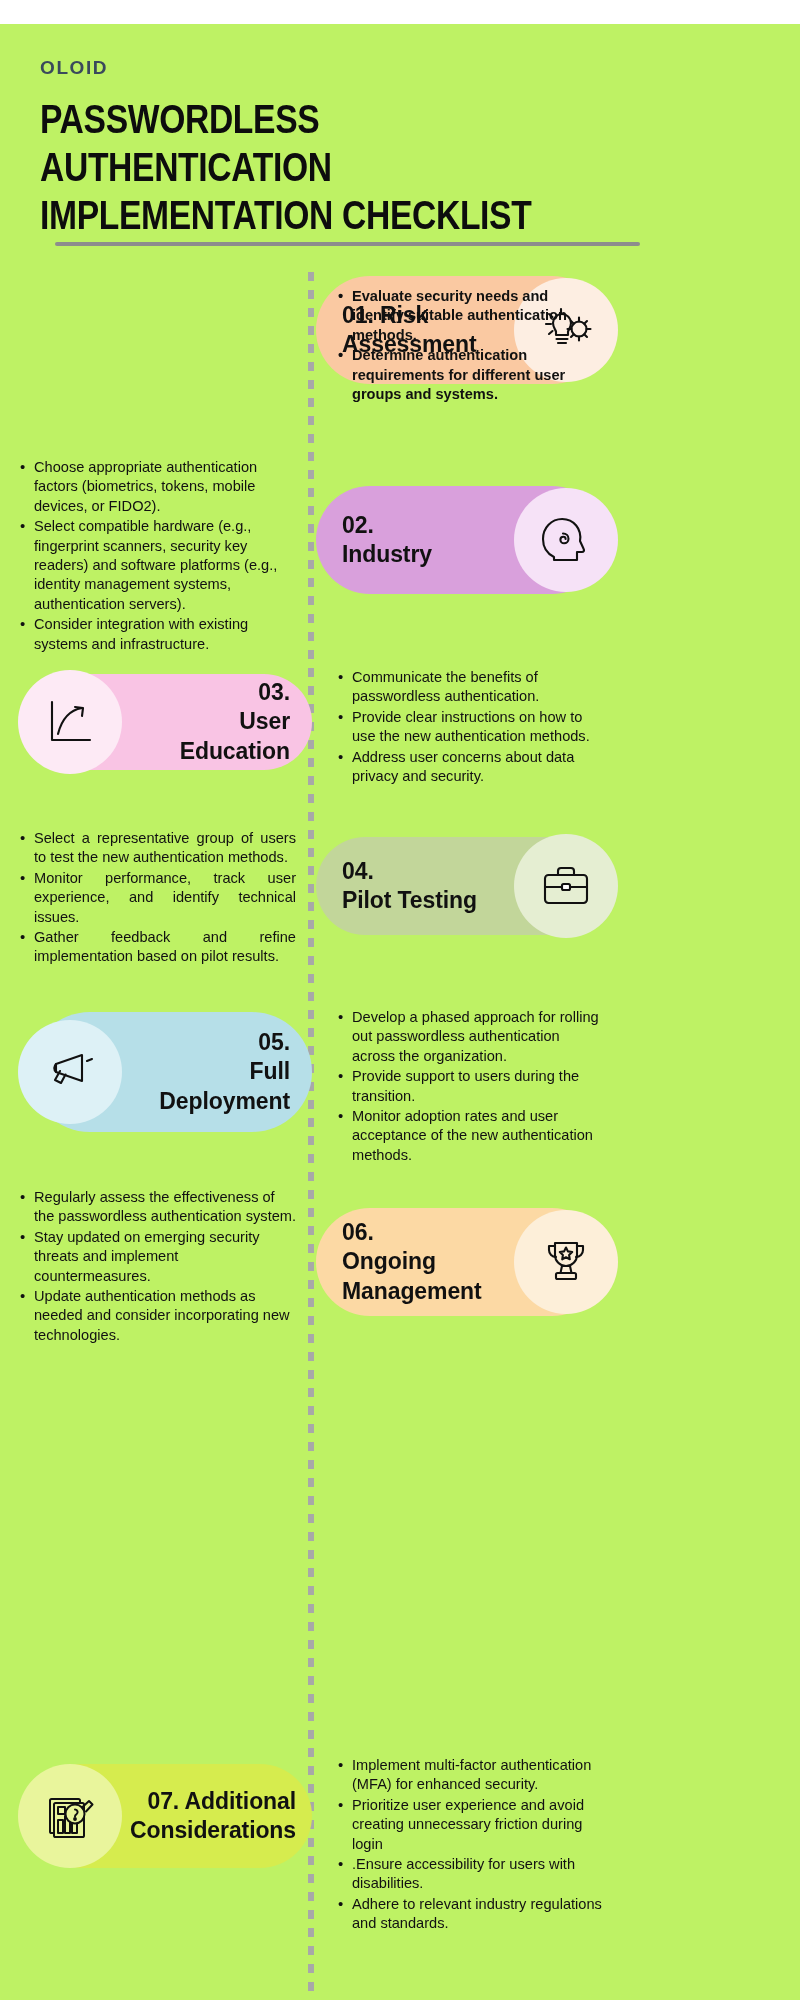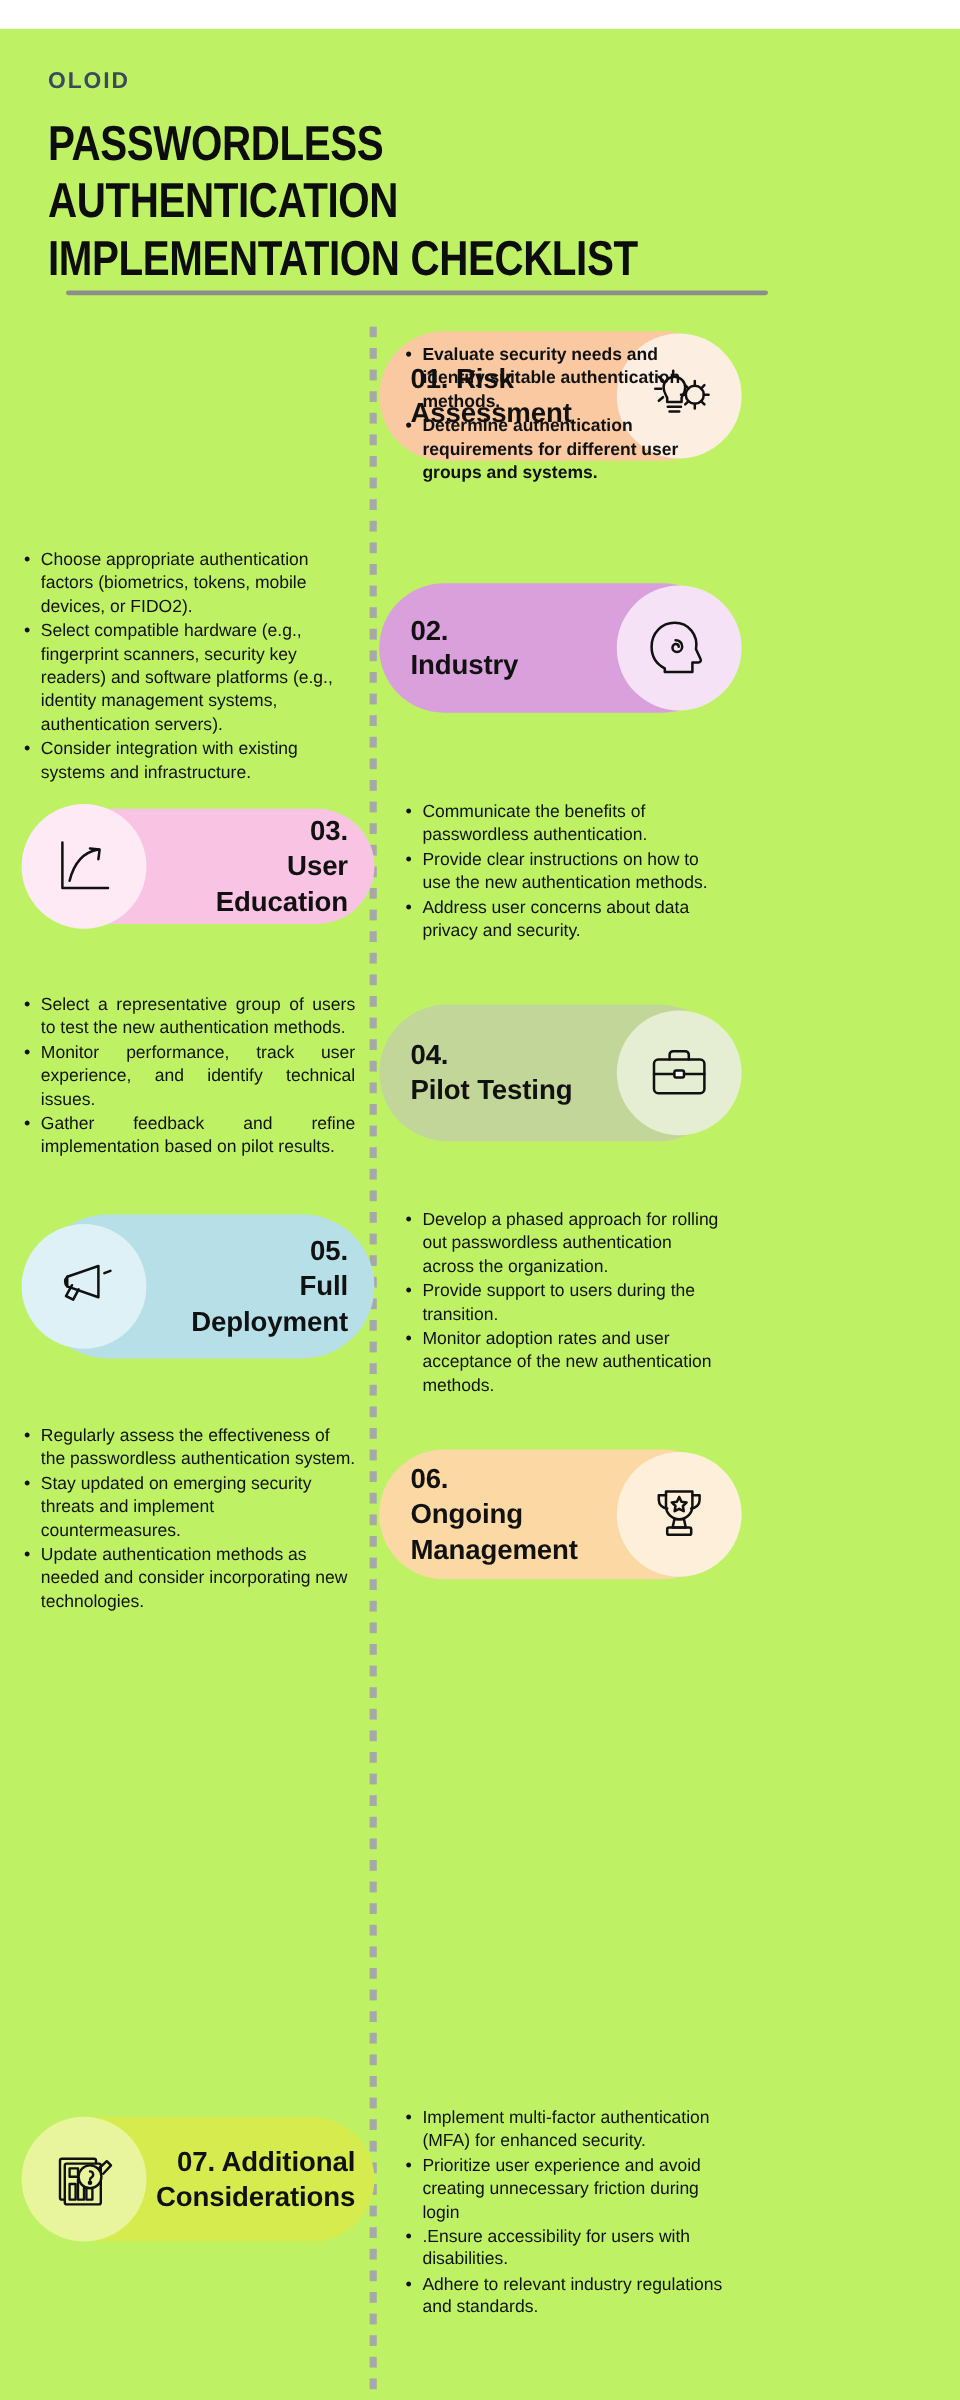--- a/index.html
+++ b/index.html
@@ -209,21 +209,21 @@
     <div class="bullets rightcol" style="top:-6px;">
       <ul>
         <li>Communicate the benefits of passwordless authentication.</li>
         <li>Provide clear instructions on how to use the new authentication methods.</li>
         <li>Address user concerns about data privacy and security.</li>
       </ul>
     </div>
   </div>
 
   <div class="row" style="top:805px;">
-    <div class="card right" style="top:8px; height:114px; background:#c2d69a;">
+    <div class="card right" style="top:8px; height:98px; background:#c2d69a;">
       <div class="disc" style="background:#e5eed2;">
         <span>
           <svg width="54" height="54" viewBox="0 0 54 54" fill="none" stroke="#111" stroke-width="2.1" stroke-linecap="round" stroke-linejoin="round">
             <rect x="6" y="16" width="42" height="28" rx="3.5"></rect>
             <path d="M19 16v-4a3 3 0 0 1 3-3h10a3 3 0 0 1 3 3v4"></path>
             <line x1="6" y1="28" x2="48" y2="28"></line>
             <rect x="23" y="25" width="8" height="6" rx="1.5" fill="#fff"></rect>
           </svg>
         </span>
       </div>

